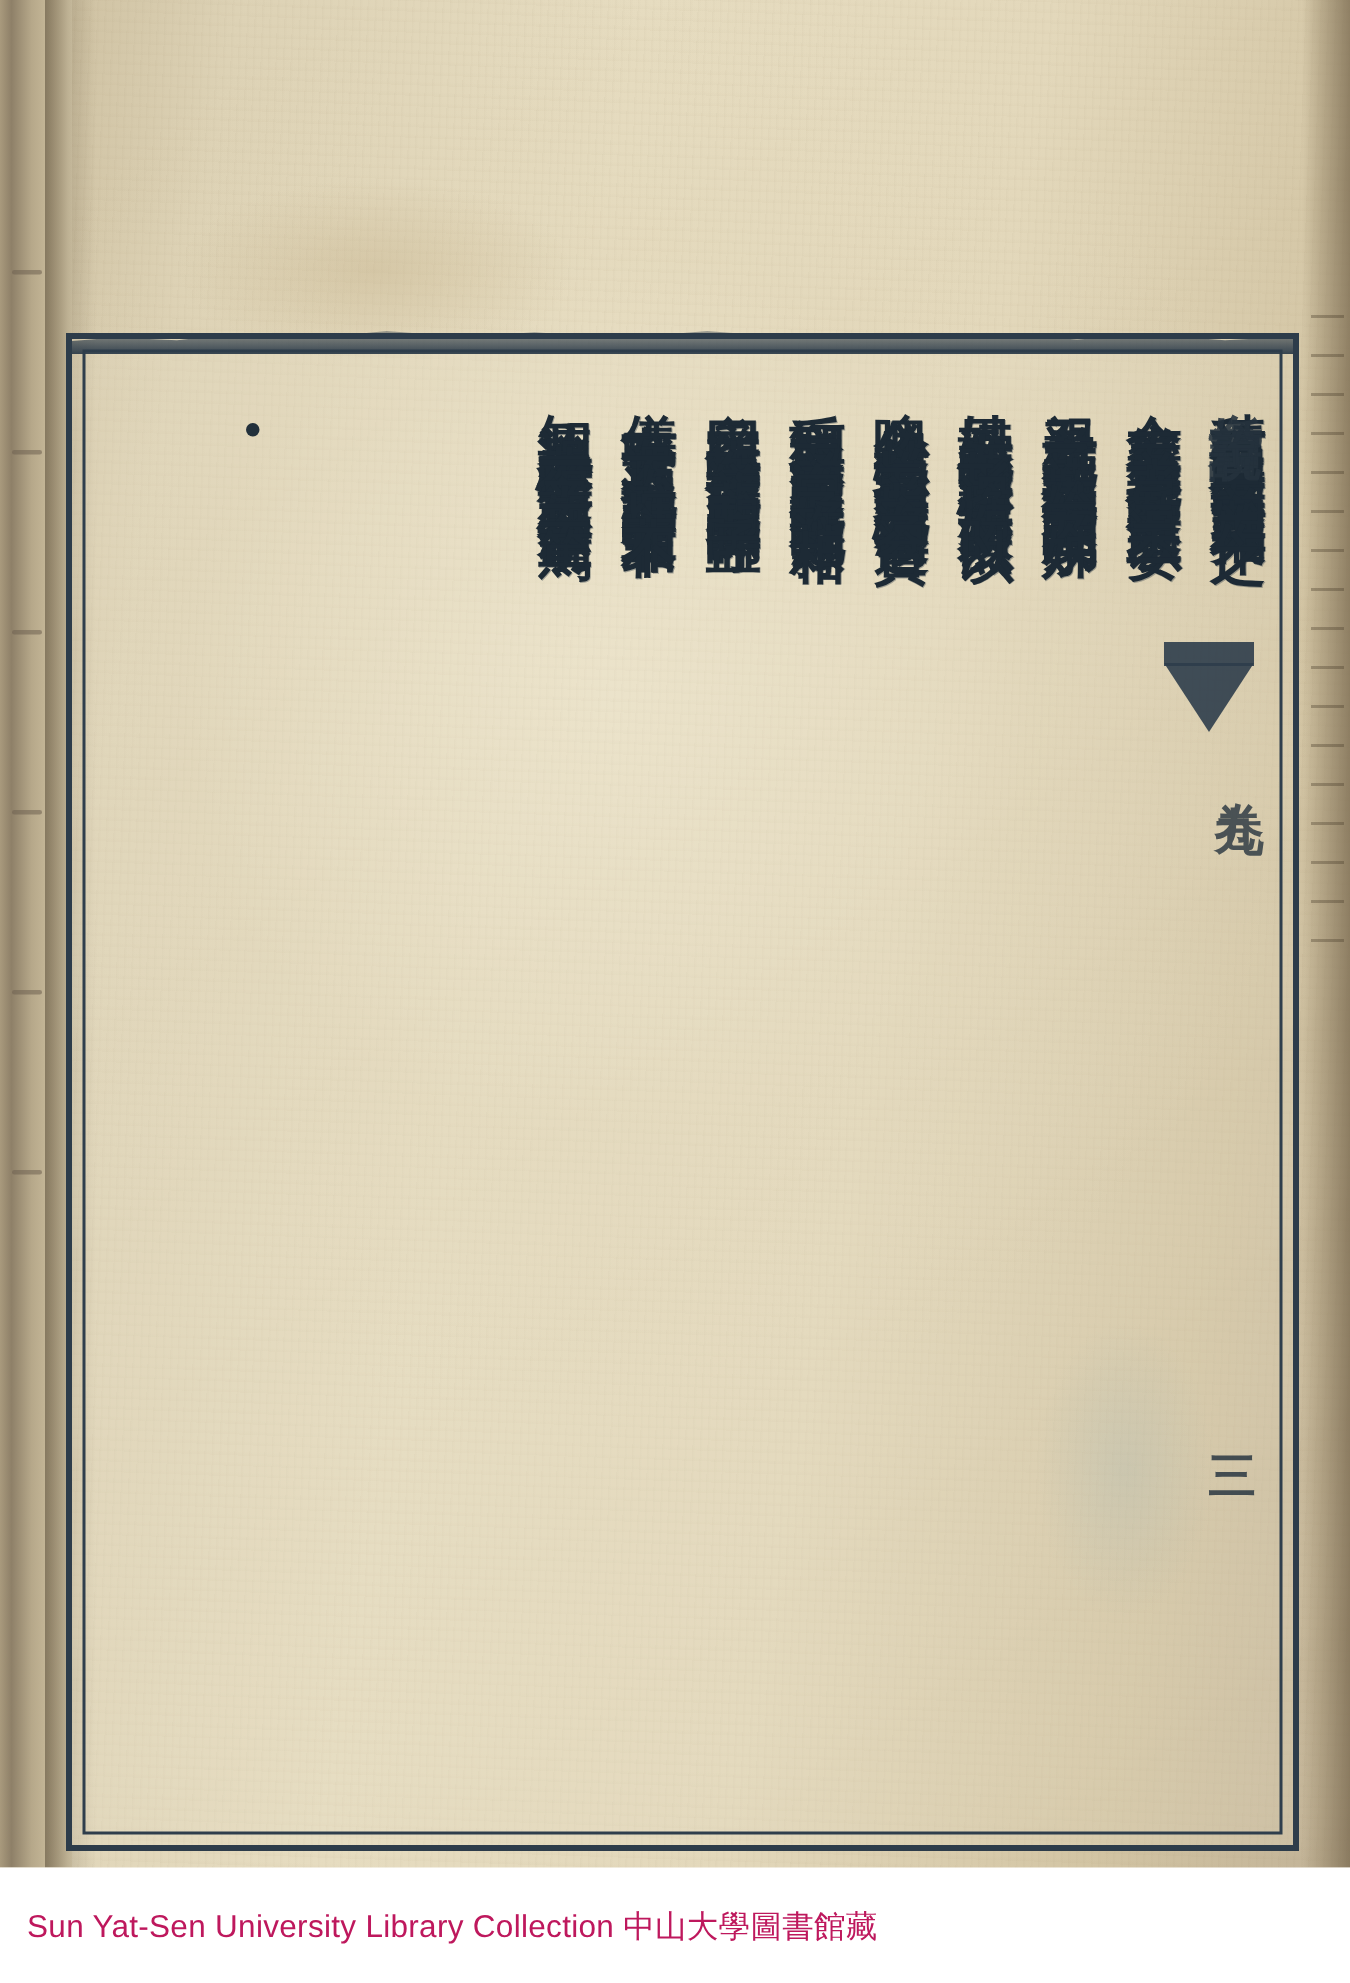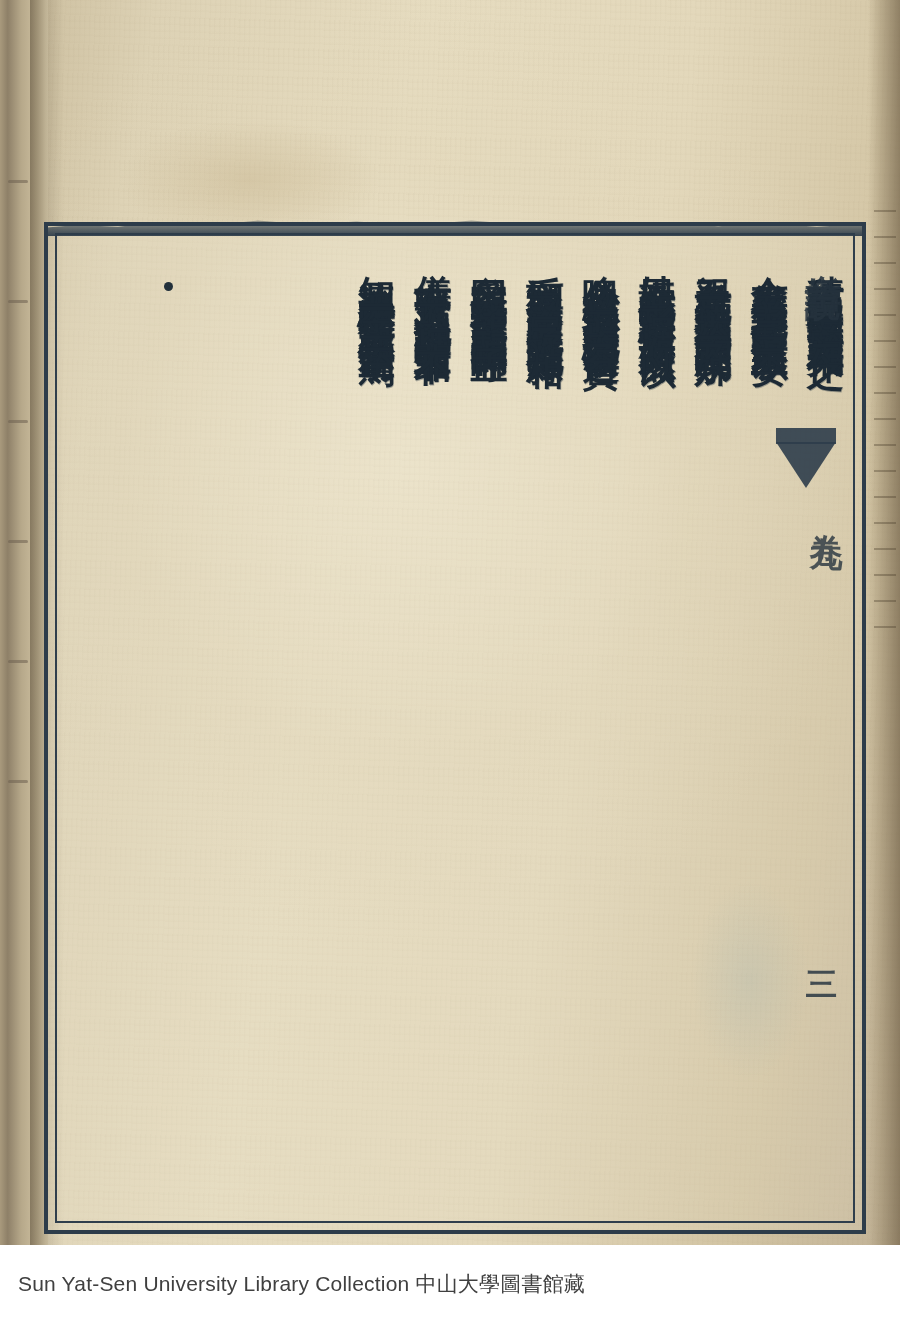--- a/index.html
+++ b/index.html
@@ -215,21 +215,21 @@
     width: 900px;
     height: 77px;
     background: #ffffff;
     display: flex;
     align-items: center;
   }
   #footer-text {
     margin-left: 18px;
     font-family: "Liberation Sans", sans-serif;
     font-size: 21px;
-    color: #404040;
+    color: #be185d;
     letter-spacing: .2px;
   }
 
   
   .stain {
     position: absolute;
     border-radius: 50%;
     pointer-events: none;
   }
   #stain1 { left: 690px; top: 880px; width: 120px; height: 200px; background: radial-gradient(ellipse at center, rgba(140,170,180,0.18) 0%, rgba(140,170,180,0.0) 70%); }

